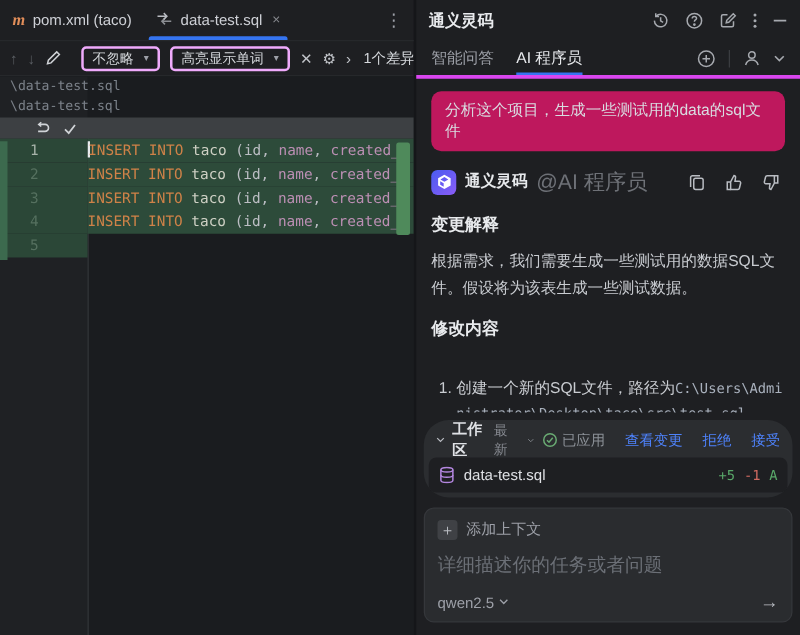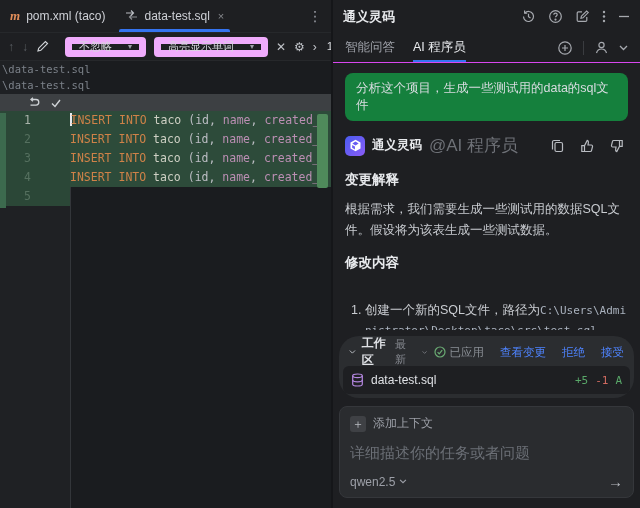--- a/index.html
+++ b/index.html
@@ -13,53 +13,53 @@
   .left { width:331px; display:flex; flex-direction:column; background:#1e1f22; }
   .tabbar { height:33px; display:flex; align-items:stretch; border-bottom:1px solid #26282b; position:relative; }
   .tab { display:flex; align-items:center; gap:6px; padding:0 10px; color:#ced0d6; font-size:12px; position:relative; cursor:default; }
   .tab .mvn { color:#e28e5a; font-style:italic; font-weight:bold; font-family:"Liberation Serif",serif; font-size:13px; }
   .tab.active::after { content:""; position:absolute; left:4px; right:4px; bottom:0; height:3px; background:#3574f0; border-radius:2px 2px 0 0; }
   .tab .close { color:#87898e; font-size:11px; margin-left:2px; }
   .tabbar .overflow { margin-left:auto; display:flex; align-items:center; padding:0 8px; color:#9da0a8; font-size:14px; letter-spacing:1px; }
   .dtoolbar { height:28px; display:flex; align-items:center; gap:8px; padding:0 8px; border-bottom:1px solid #26282b; }
   .dtoolbar .nav { color:#5a5e63; font-size:12px; }
   .dtoolbar .sep { width:1px; height:14px; background:#3a3c40; }
-  .ddbtn { display:flex; align-items:center; gap:16px; height:20px; padding:0 7px; border:7px solid #f0abfc; border-radius:4px; color:#d5d8dc; font-size:11px; white-space:nowrap; }
+  .ddbtn { display:flex; align-items:center; gap:8px; height:20px; padding:0 7px; border:2px solid #f0abfc; border-radius:4px; color:#d5d8dc; font-size:11px; white-space:nowrap; }
   .ddbtn .arr { color:#9da0a8; font-size:8px; }
   .dtoolbar .ico { color:#c0c3c8; font-size:12px; display:flex; align-items:center; }
   .diffcount { color:#d5d8dc; font-size:11.5px; margin-left:2px; white-space:nowrap; }
   .editor { flex:1; position:relative; background:#1a1c1f; overflow:hidden; }
   .editor .gutter-bg { position:absolute; left:0; top:0; bottom:0; width:70px; background:#1f2124; }
   .editor .gutter-line { position:absolute; left:70px; top:34px; bottom:0; width:1px; background:#33363a; }
-  .fpath { position:relative; height:16px; line-height:16px; padding-left:2px; color:#7c828a; font-family:"DejaVu Sans Mono",monospace; font-size:10.5px; white-space:nowrap; }
+  .fpath { position:relative; height:16px; line-height:16px; padding-left:8px; color:#7c828a; font-family:"DejaVu Sans Mono",monospace; font-size:10.5px; white-space:nowrap; }
   .fpath:first-child { margin-top:2px; }
   .gstrip { position:relative; height:17px; background:#3d4043; display:flex; align-items:center; gap:10px; padding-left:28px; margin-top:1px; }
   .gstrip svg { display:block; }
   .coderow { position:relative; height:19px; display:flex; font-family:"DejaVu Sans Mono",monospace; font-size:11.5px; line-height:19px; }
   .coderow .gut { width:70px; background:#2b4737; color:#55705f; padding-left:24px; flex:none; }
   .coderow .gut.hot { color:#a8b3aa; }
   .coderow .src { flex:1; background:#2d4b3a; white-space:nowrap; overflow:hidden; color:#bcbec4; }
   .coderow .src .caret { display:inline-block; width:1.5px; height:13px; background:#e8eaed; vertical-align:-2px; margin-right:-1px; }
   .kw { color:#cf8248; } .tbl { color:#ced0c4; } .col { color:#bc8fb4; }
   .lstripe { position:absolute; left:0; width:6px; background:#3c6a4e; }
   .smark { position:absolute; right:3px; width:11px; background:#4f8a5b; border-radius:2px; }
   
   .panel { flex:1; display:flex; flex-direction:column; background:#1e1f22; border-left:2px solid #151619; min-width:0; }
   .phead { height:33px; display:flex; align-items:center; padding:0 10px; }
   .ptitle { font-weight:bold; font-size:13px; color:#e8eaed; }
   .phead .icons { margin-left:auto; display:flex; align-items:center; gap:12px; color:#a6a9af; }
   .phead .icons svg { display:block; }
-  .ptabs { height:30px; display:flex; gap:18px; padding:0 12px; border-bottom:1px solid #d946ef; }
+  .ptabs { height:30px; display:flex; gap:18px; padding:0 12px; border-bottom:3px solid #d946ef; }
   .ptab { font-size:12.5px; color:#9da0a8; position:relative; height:100%; display:flex; align-items:center; }
   .ptab.active { color:#e8eaed; }
   .ptab.active::after { content:""; position:absolute; left:0; right:0; bottom:0; height:2px; background:#3574f0; }
   .ptabs .ticons { margin-left:auto; display:flex; align-items:center; gap:10px; color:#a6a9af; }
   .ptabs .tdiv { width:1px; height:14px; background:#3a3c40; }
   .chat { flex:1; overflow:hidden; padding:10px 12px 0 12px; }
-  .ububble { background:#15803d; border-radius:8px; padding:7px 11px; font-size:12.5px; color:#d9dce1; margin-bottom:13px; }
+  .ububble { background:#be185d; border-radius:8px; padding:7px 11px; font-size:12.5px; color:#d9dce1; margin-bottom:13px; }
   .mhead { display:flex; align-items:center; gap:7px; margin-bottom:14px; }
   .logo { width:20px; height:20px; border-radius:5px; background:linear-gradient(135deg,#4a5cf0,#8a5cf6); display:flex; align-items:center; justify-content:center; flex:none; }
   .mname { font-weight:bold; font-size:12.5px; color:#e8eaed; }
   .mtag { font-size:17px; color:#6e7177; }
   .mhead .acts { margin-left:auto; display:flex; align-items:center; gap:16px; color:#b9bcc2; padding-right:4px; }
   .mh { font-weight:bold; font-size:13.5px; color:#e8eaed; margin-bottom:10px; }
   .mp { font-size:12.5px; color:#c9ccd1; line-height:1.65; margin-bottom:14px; }
   .mlist { font-size:12.5px; color:#c9ccd1; line-height:1.6; padding-left:20px; }
   .mlist li { margin-bottom:4px;margin-top:28px; }
   .codespan { font-family:"DejaVu Sans Mono",monospace; font-size:11px; color:#a9b1bd; word-break:break-all; }

